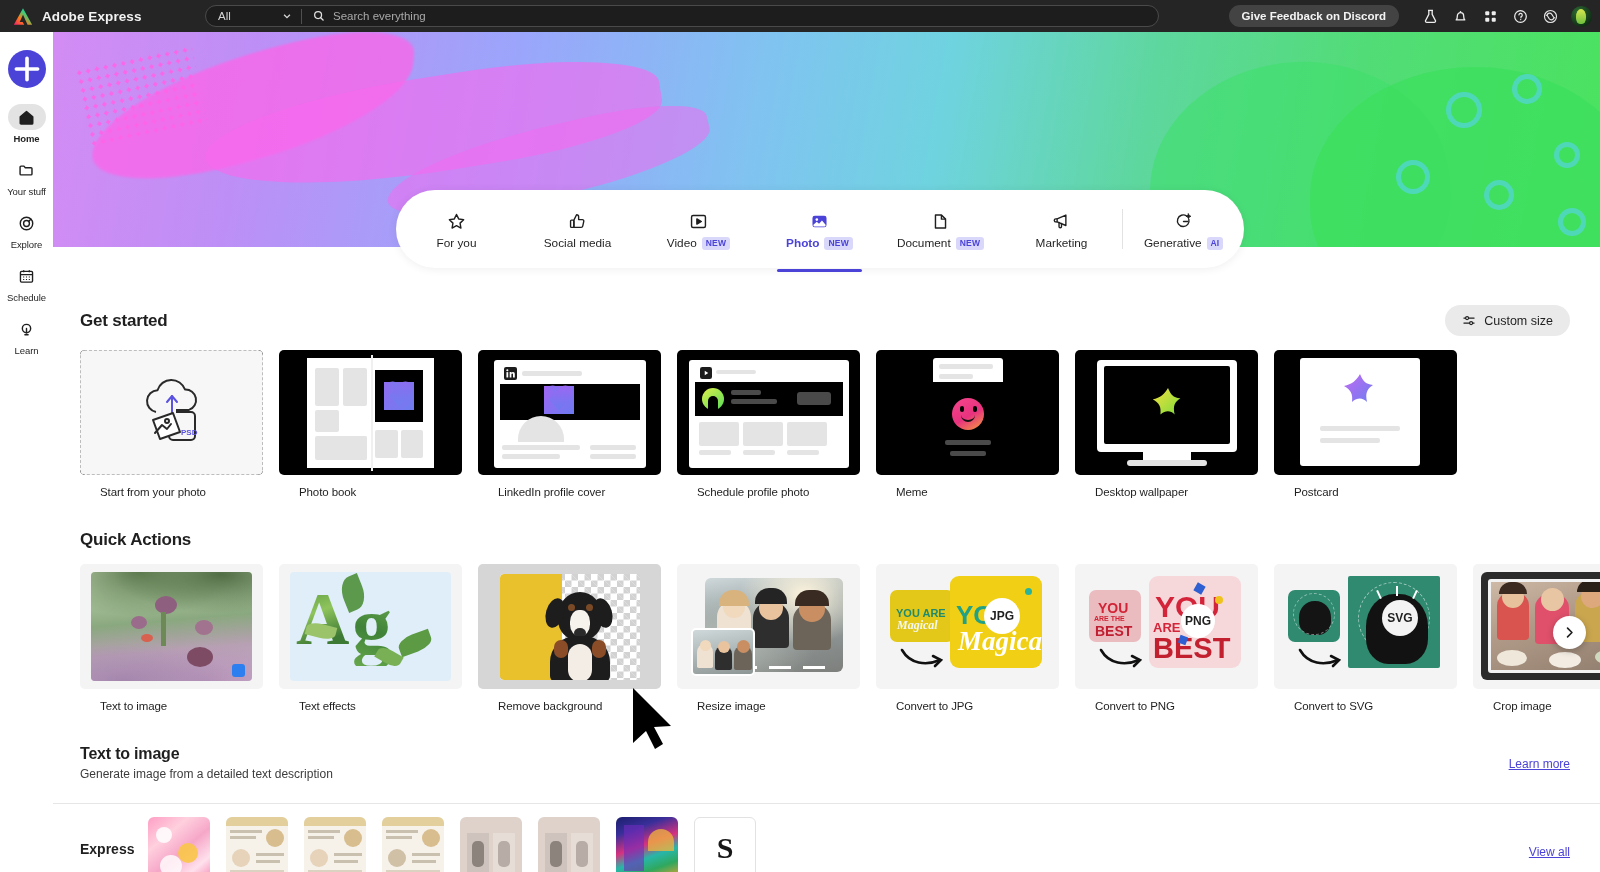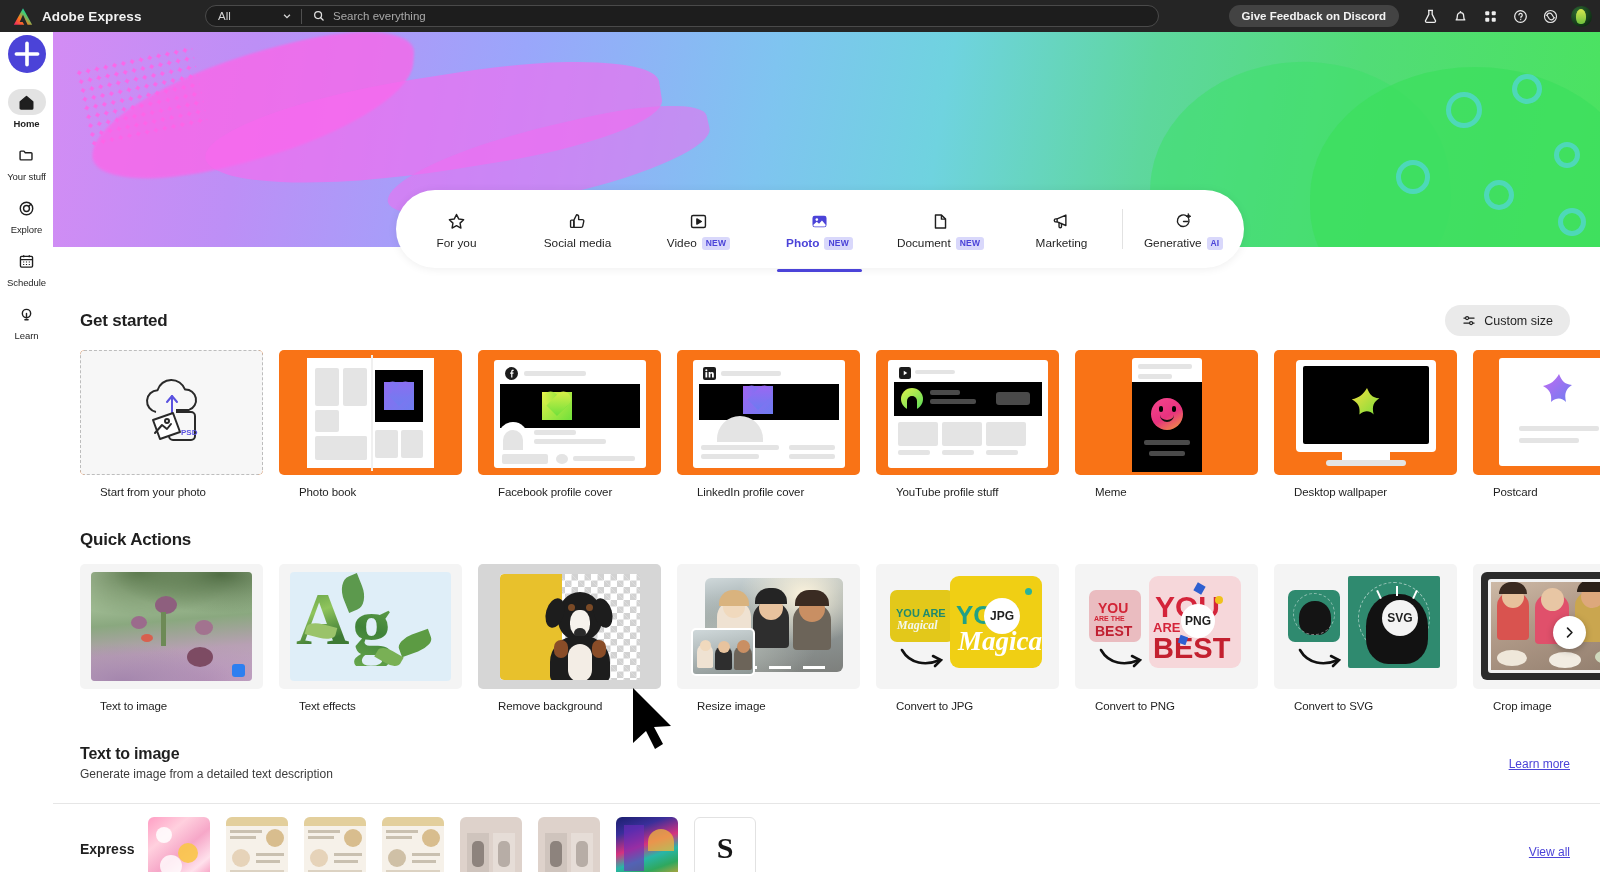--- a/index.html
+++ b/index.html
@@ -56,21 +56,21 @@
   .avatar:after{
     content:""; position:absolute; left:5px; top:3px; width:10px; height:15px;
     border-radius:50% 50% 40% 40%;
     background:linear-gradient(180deg,#d8e84f,#6dbf3e);
   }
 
   
   .rail{
     position:absolute; left:0; top:32px; width:53px; height:840px;
     background:#ffffff; display:flex; flex-direction:column; align-items:center;
-    padding-top:3px; z-index:30;
+    padding-top:18px; z-index:30;
   }
   .plus{
     width:38px; height:38px; border-radius:50%; background:#4b43d8;
     display:flex; align-items:center; justify-content:center; color:#fff;
     font-size:22px; line-height:1; font-weight:300; margin-bottom:16px;
   }
   .railitem{
     width:53px; display:flex; flex-direction:column; align-items:center; gap:3px;
     margin-bottom:13px;
   }
@@ -167,21 +167,21 @@
   .customsize{
     display:flex; align-items:center; gap:8px; background:#eaeaea; color:#1f1f1f;
     border:0; border-radius:17px; height:31px; padding:0 17px;
     font-size:12.5px; font-family:inherit; font-weight:500;
   }
   .customsize svg{ width:14px; height:14px; }
 
   .strip{ display:flex; gap:16px; padding-left:27px; margin-top:14px; }
   .card{ width:183px; flex:0 0 183px; }
   .thumb{
-    width:183px; height:125px; border-radius:5px; background:#f97316;
+    width:183px; height:125px; border-radius:5px; background:#000000;
     overflow:hidden; position:relative;
   }
   .card-label{ font-size:11.5px; margin-top:11px; color:#1f1f1f; letter-spacing:-.1px;margin-left:20px; }
 
   
   .dash{
     width:100%; height:100%; border:1.6px dashed #bdbdbd; border-radius:4px;
     display:flex; align-items:center; justify-content:center; background:#f7f7f7;
   }
 
@@ -526,41 +526,20 @@
         <div class="gb" style="left:64px;top:86px;width:24px;height:24px;"></div>
         <div style="position:absolute;left:92px;top:5px;width:2px;height:116px;background:#f0f0f0;"></div>
         <div class="blk" style="left:96px;top:20px;width:48px;height:52px;"></div>
         <div class="heart" style="left:105px;top:32px;background:linear-gradient(135deg,#8e6cf0,#6f7df0);"></div>
         <div class="gb" style="left:96px;top:80px;width:23px;height:28px;"></div>
         <div class="gb" style="left:122px;top:80px;width:22px;height:28px;"></div>
       </div>
       <div class="card-label">Photo book</div>
     </div>
 
-    <div class="card">
-      <div class="thumb">
-        <div class="wh" style="left:16px;top:10px;width:152px;height:108px;border-radius:3px;"></div>
-        <div class="wh" style="left:22px;top:14px;width:140px;height:18px;border-radius:3px;"></div>
-        <svg style="position:absolute;left:27px;top:17px;" width="13" height="13" viewBox="0 0 16 16">
-          <circle cx="8" cy="8" r="8" fill="#1c1c1c"></circle>
-          <path d="M9.1 8.4 h1.3 l.2-1.7 H9.1 V5.8 c0-.5 .15-.8 .85-.8 h.72V3.5 c-.13-.02-.6-.06-1.15-.06 -1.14 0-1.92 .7-1.92 1.98 v1.28 H6.3 v1.7 h1.3 V13 h1.5 z" fill="#fff"></path>
-        </svg>
-        <div class="gb" style="left:46px;top:21px;width:62px;height:5px;"></div>
-        <div class="blk" style="left:22px;top:34px;width:140px;height:44px;"></div>
-        <div class="heart" style="left:64px;top:42px;background:linear-gradient(135deg,#e7f24a,#6fe03b);"></div>
-        <div class="wh" style="left:20px;top:72px;width:30px;height:30px;border-radius:50%;"></div>
-        <div class="gb" style="left:25px;top:80px;width:20px;height:20px;border-radius:50% 50% 0 0;"></div>
-        <div class="gb" style="left:56px;top:80px;width:42px;height:5px;"></div>
-        <div class="gb" style="left:56px;top:89px;width:72px;height:5px;"></div>
-        <div class="gb" style="left:24px;top:104px;width:46px;height:10px;"></div>
-        <div class="gb" style="left:78px;top:104px;width:12px;height:10px;border-radius:50%;"></div>
-        <div class="gb" style="left:95px;top:106px;width:62px;height:5px;"></div>
-      </div>
-      <div class="card-label">Facebook profile cover</div>
-    </div>
 
     <div class="card">
       <div class="thumb">
         <div class="wh" style="left:16px;top:10px;width:152px;height:108px;border-radius:3px;"></div>
         <div class="wh" style="left:22px;top:14px;width:140px;height:18px;border-radius:3px;"></div>
         <svg style="position:absolute;left:26px;top:17px;" width="13" height="13" viewBox="0 0 16 16">
           <rect width="16" height="16" rx="2.5" fill="#1c1c1c"></rect>
           <rect x="3" y="6.3" width="2.2" height="6.6" fill="#fff"></rect>
           <circle cx="4.1" cy="4" r="1.3" fill="#fff"></circle>
           <path d="M7 6.3 h2.1 v.9 c.4-.7 1.1-1.05 2-1.05 1.5 0 2.2 .95 2.2 2.7 v4.05 h-2.2 V9.3 c0-.85-.3-1.25-.95-1.25 -.7 0-1.05 .45-1.05 1.3 v3.55 H7 z" fill="#fff"></path>
@@ -592,21 +571,21 @@
         <div class="dgb" style="left:54px;top:40px;width:30px;height:5px;"></div>
         <div class="dgb" style="left:54px;top:49px;width:46px;height:5px;"></div>
         <div class="dgb" style="left:120px;top:42px;width:34px;height:13px;border-radius:3px;"></div>
         <div class="gb" style="left:22px;top:72px;width:40px;height:24px;"></div>
         <div class="gb" style="left:66px;top:72px;width:40px;height:24px;"></div>
         <div class="gb" style="left:110px;top:72px;width:40px;height:24px;"></div>
         <div class="gb" style="left:22px;top:100px;width:32px;height:5px;"></div>
         <div class="gb" style="left:66px;top:100px;width:32px;height:5px;"></div>
         <div class="gb" style="left:110px;top:100px;width:32px;height:5px;"></div>
       </div>
-      <div class="card-label">YouTube profile stuff</div>
+      <div class="card-label">Schedule profile photo</div>
     </div>
 
     <div class="card">
       <div class="thumb">
         <div class="wh" style="left:57px;top:8px;width:70px;height:30px;border-radius:3px;"></div>
         <div class="gb" style="left:63px;top:14px;width:54px;height:5px;"></div>
         <div class="gb" style="left:63px;top:24px;width:34px;height:5px;"></div>
         <div class="blk" style="left:57px;top:32px;width:70px;height:90px;"></div>
         <div style="position:absolute;left:76px;top:48px;width:32px;height:32px;border-radius:50%;background:linear-gradient(150deg,#f5468c,#e8327f 55%,#f2a03a);"></div>
         <div class="blk" style="left:84px;top:56px;width:3.5px;height:6px;border-radius:2px;"></div>

